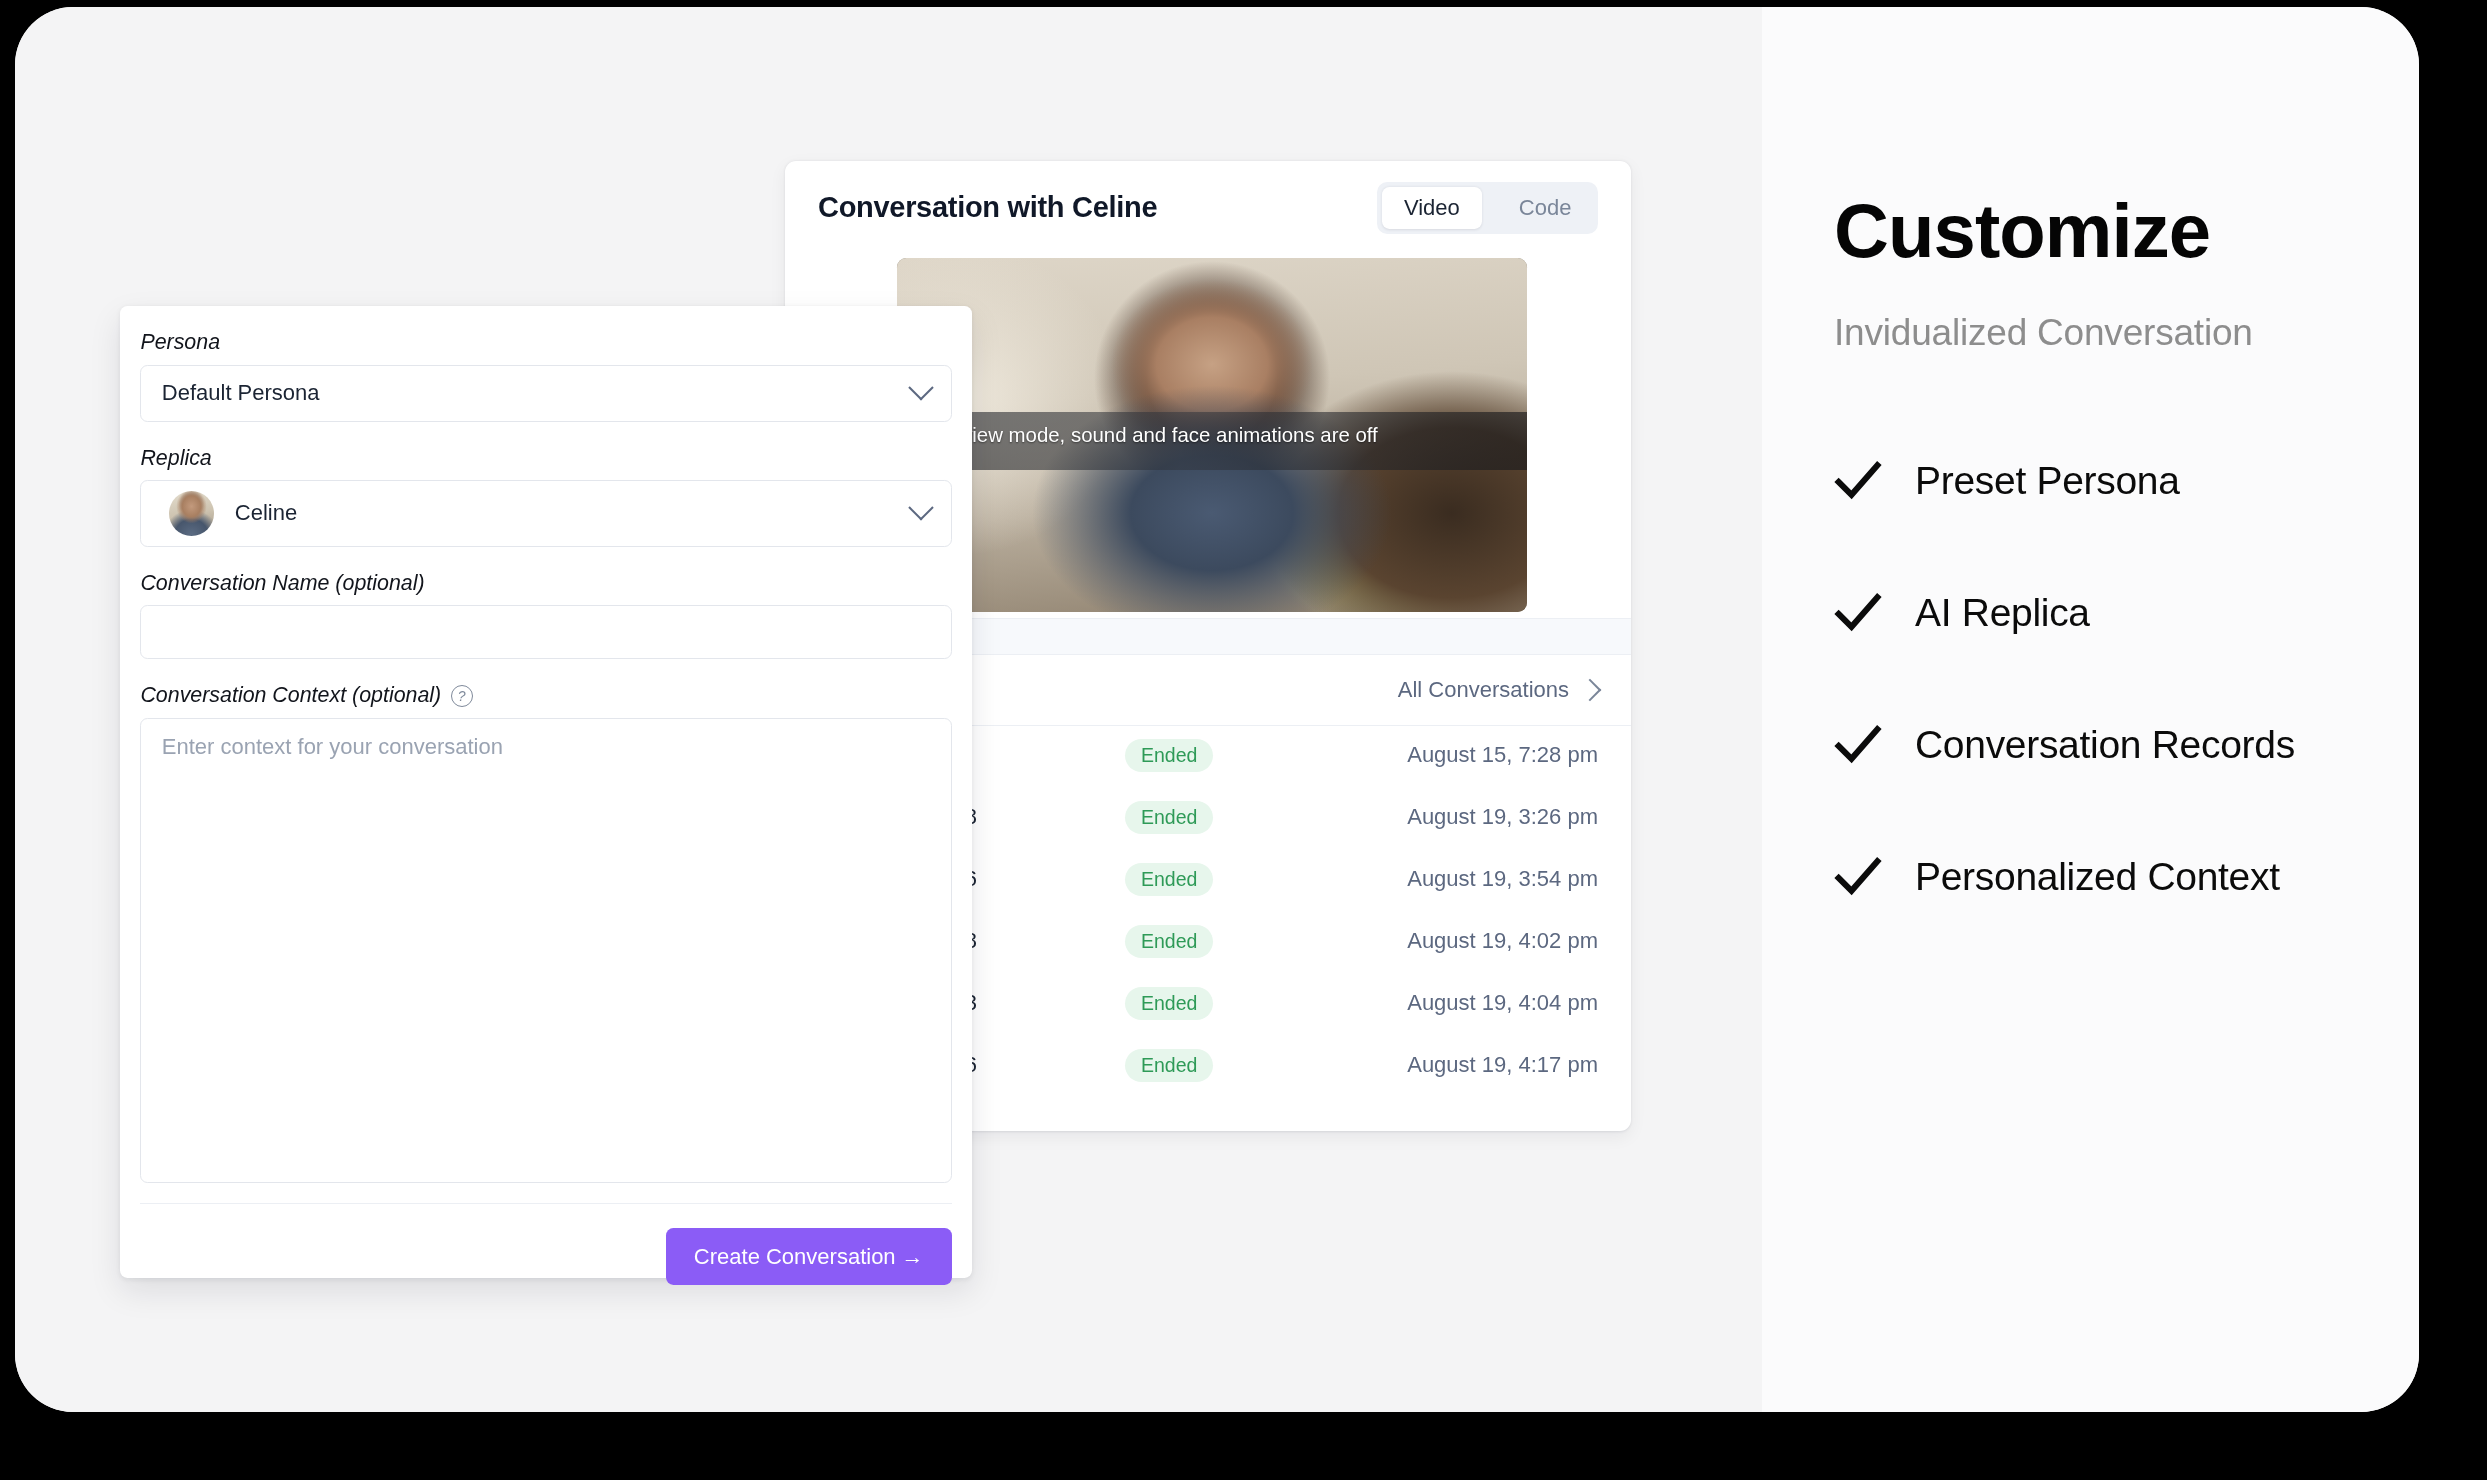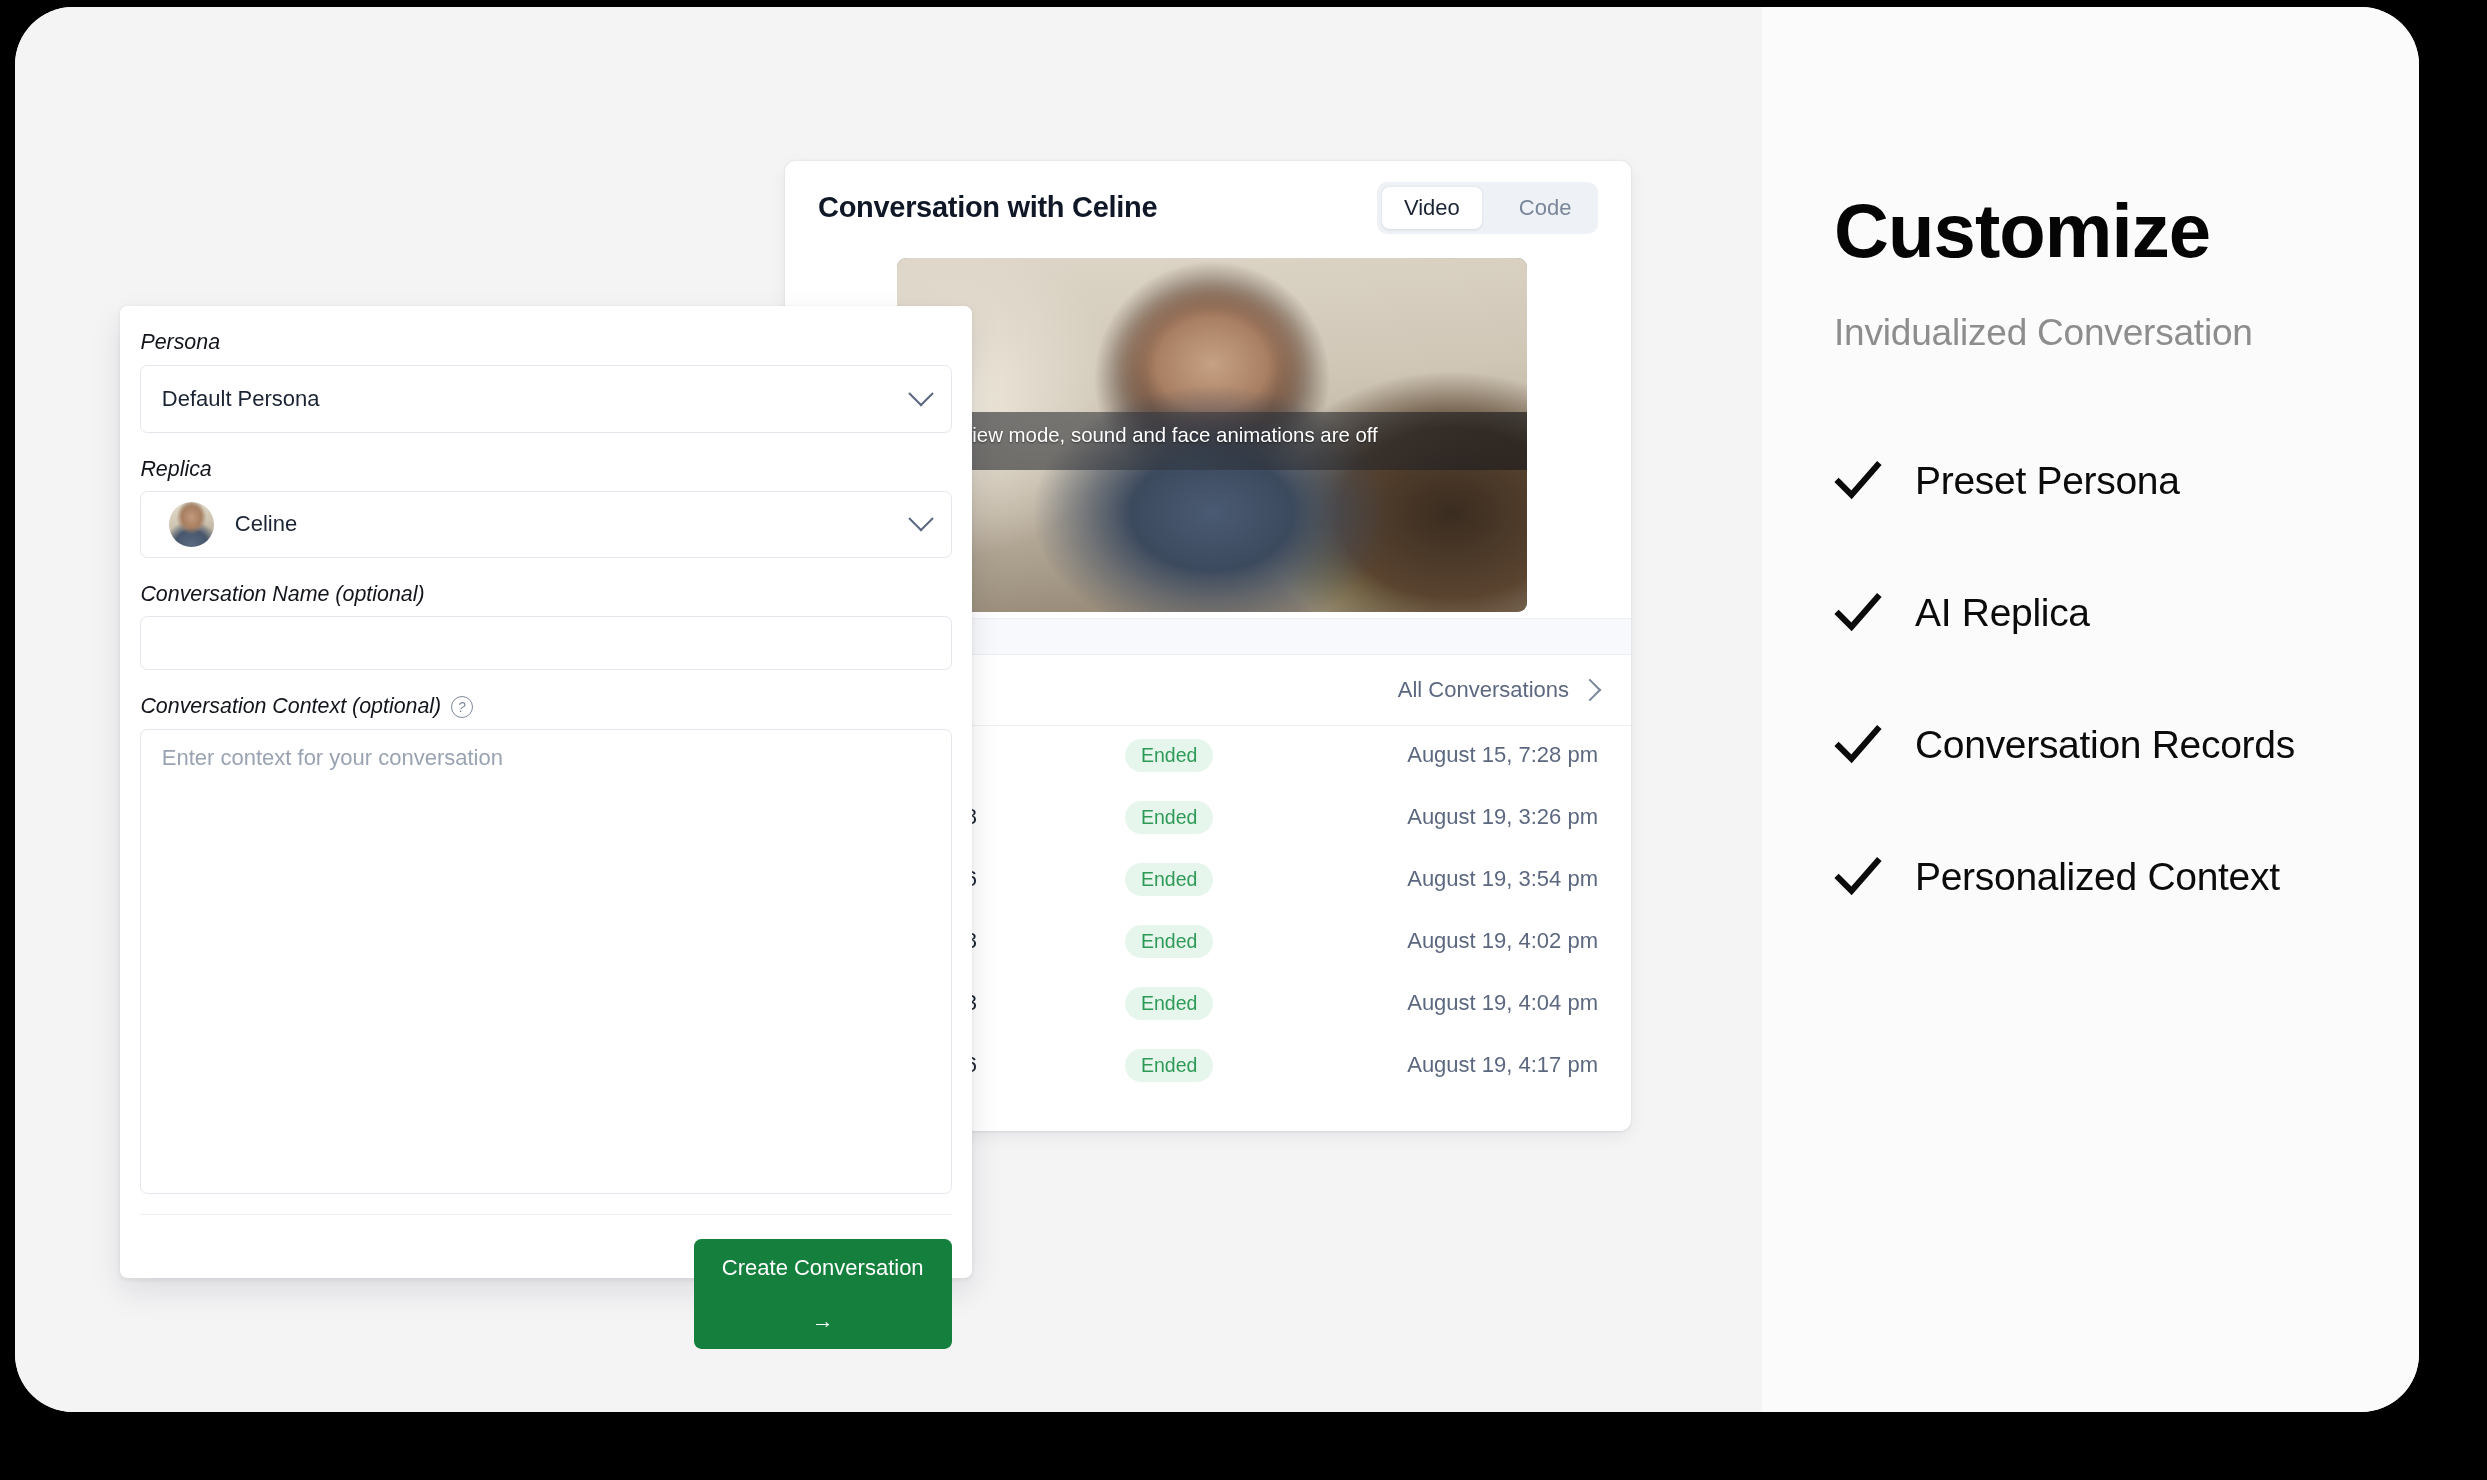--- a/index.html
+++ b/index.html
@@ -217,21 +217,21 @@
     color: #12151c;
     margin-top: 24px;
     margin-bottom: 9.3px;
     display: flex;
     align-items: center;
     gap: 9.3px;
     font-style: italic;
   }
   #persona-label { margin-top: 24px; }
   .select-box {
-    height: 68px;
+    height: 57px;
     border: 0.9px solid #e3e6ec;
     border-radius: 7.4px;
     display: flex;
     align-items: center;
     padding: 0 20.4px;
     box-sizing: border-box;
     background: #ffffff;
     justify-content: space-between;
   }
   .select-box .sel-left {
@@ -275,30 +275,29 @@
     color: #9aa3b2;
   }
   #form-footer {
     margin-top: 20.4px;
     border-top: 0.9px solid #eceff4;
     padding-top: 24px;
     display: flex;
     justify-content: flex-end;
   }
   #create-conversation-btn {
-    background: #15803d;
+    background: #8b5cf6;
     color: #ffffff;
     font-size: 22px;
     border-radius: 7.4px;
     padding: 17.7px 28px;
     display: flex;
     align-items: center;
-    gap: 31px;
+    gap: 6px;
     line-height: 1;
-    flex-direction: column;
   }
   .help-icon {
     width: 20.4px;
     height: 20.4px;
     border-radius: 50%;
     border: 1.5px solid #7f8a9b;
     color: #7f8a9b;
     font-size: 14px;
     display: inline-flex;
     align-items: center;

